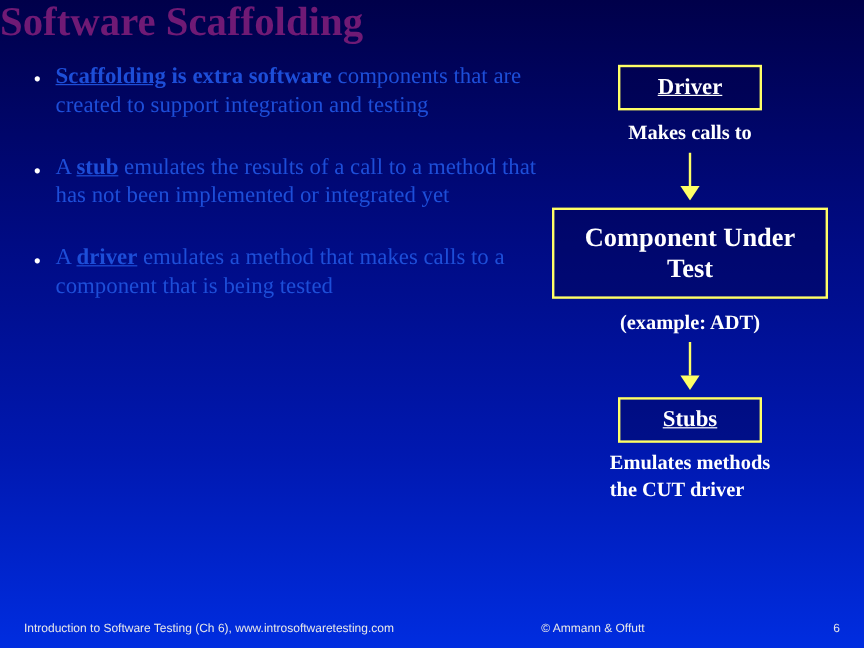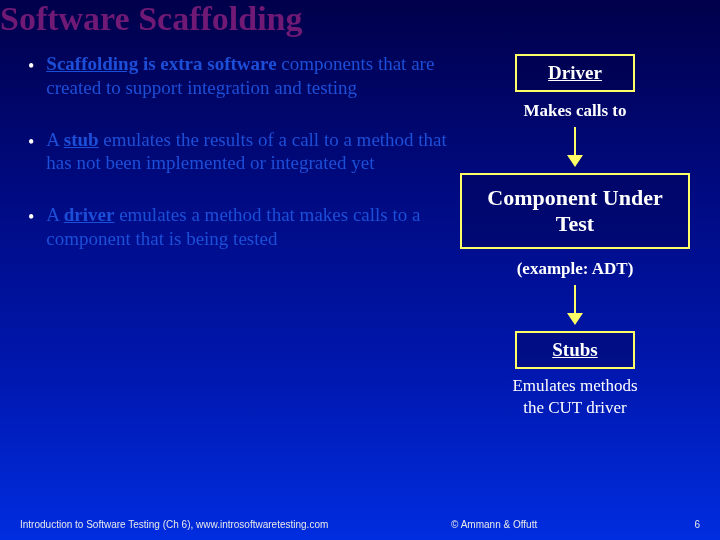--- a/index.html
+++ b/index.html
@@ -96,22 +96,21 @@
     margin-top: 10px;
   }
   .box-stubs {
     font-size: 19px;
     width: 120px;
     text-decoration: underline;
     margin-top: 2px;
   }
   .caption2 {
     font-size: 17px;
-    font-weight: normal;
-    text-align:center;
+    font-weight: bold;
     line-height: 1.25;
     margin-top: 6px;
   }
 
   .footer {
     position: absolute;
     bottom: 10px;
     left: 0; right: 0;
     display: flex;
     flex-direction: row;

